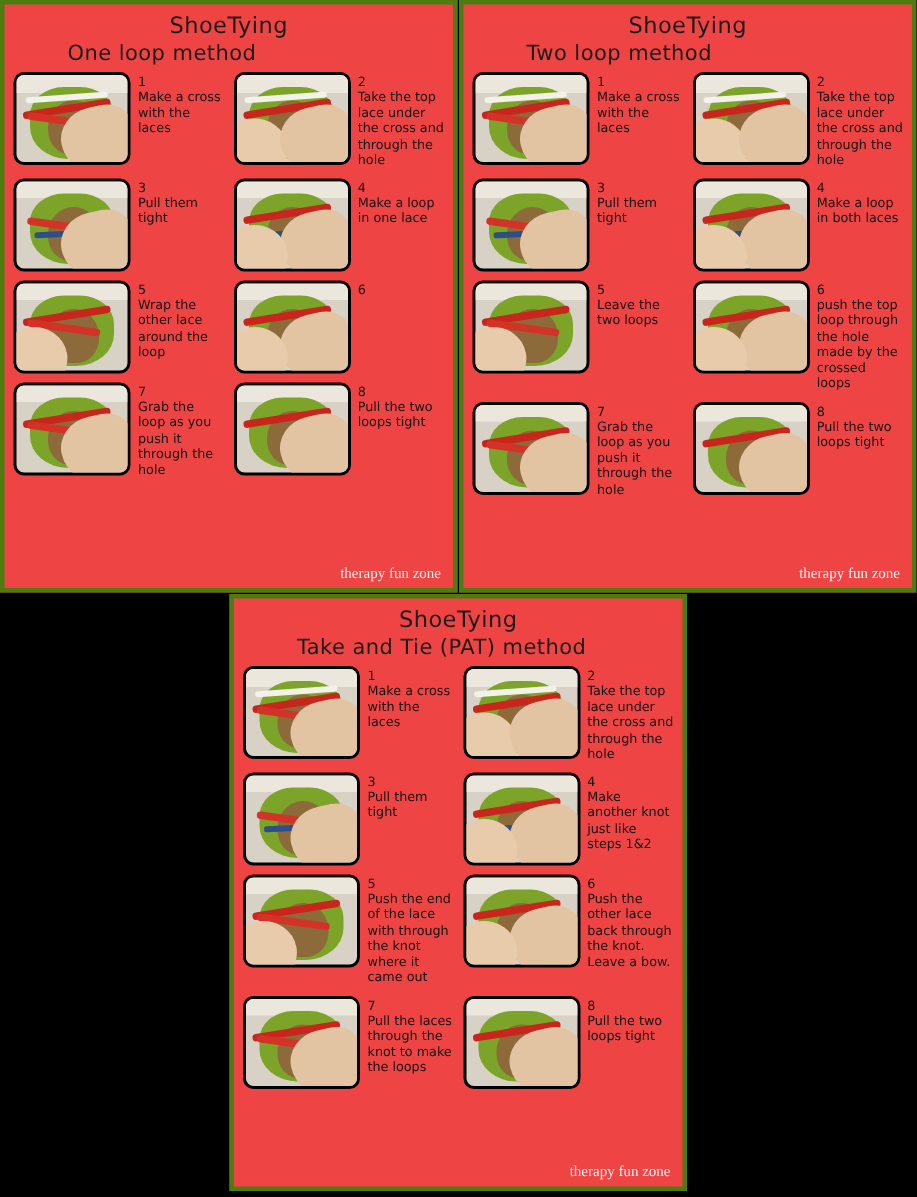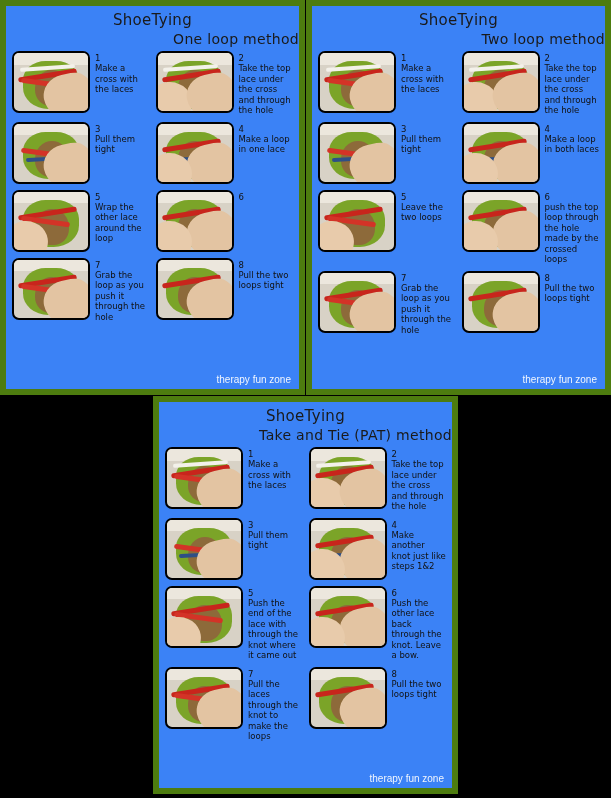--- a/index.html
+++ b/index.html
@@ -10,41 +10,41 @@
   body {
     width: 611px;
     height: 798px;
     position: relative;
     font-family: "DejaVu Sans", sans-serif;
     overflow: hidden;
   }
 
   .sheet {
     position: absolute;
-    background: #3b82f6;
-    border: 6px solid #4d7c0f;
+    background: #ef4444;
+    border: 3px solid #4d7c0f;
     box-sizing: border-box;
     overflow: hidden;
   }
 
   #sheet-one-loop  { left: 0px;   top: 0px;   width: 305px; height: 395px; }
   #sheet-two-loop  { left: 306px; top: 0px;   width: 305px; height: 395px; }
   #sheet-pat       { left: 153px; top: 396px; width: 305px; height: 398px; }
 
   .sheet-title {
     text-align: center;
     color: #1a1a1a;
     font-size: 15px;
     line-height: 19px;
     padding-top: 5px;
     letter-spacing: 0.3px;
     font-family: "DejaVu Sans", sans-serif;
   }
   .sheet-subtitle {
-    text-align: right;
+    text-align: left;
     color: #1a1a1a;
     font-size: 14px;
     line-height: 18px;
     padding-bottom: 3px;
     letter-spacing: 0.3px;
     padding-left: 42px;
   }
 
   .rows { padding: 0 6px; }
 
@@ -177,21 +177,21 @@
     color: #111;
   }
 
   .watermark {
     position: absolute;
     right: 8px;
     bottom: 4px;
     font-size: 10px;
     color: #ffffff;
     opacity: 0.92;
-    font-family: Liberation Sans, sans-serif;
+    font-family: Liberation Serif, serif;
     margin-left: 48px;
   }
 </style>
 </head>
 <body>
 
 <div class="sheet" id="sheet-one-loop">
   <div class="sheet-title">ShoeTying</div>
   <div class="sheet-subtitle">One loop method</div>
   <div class="rows">

